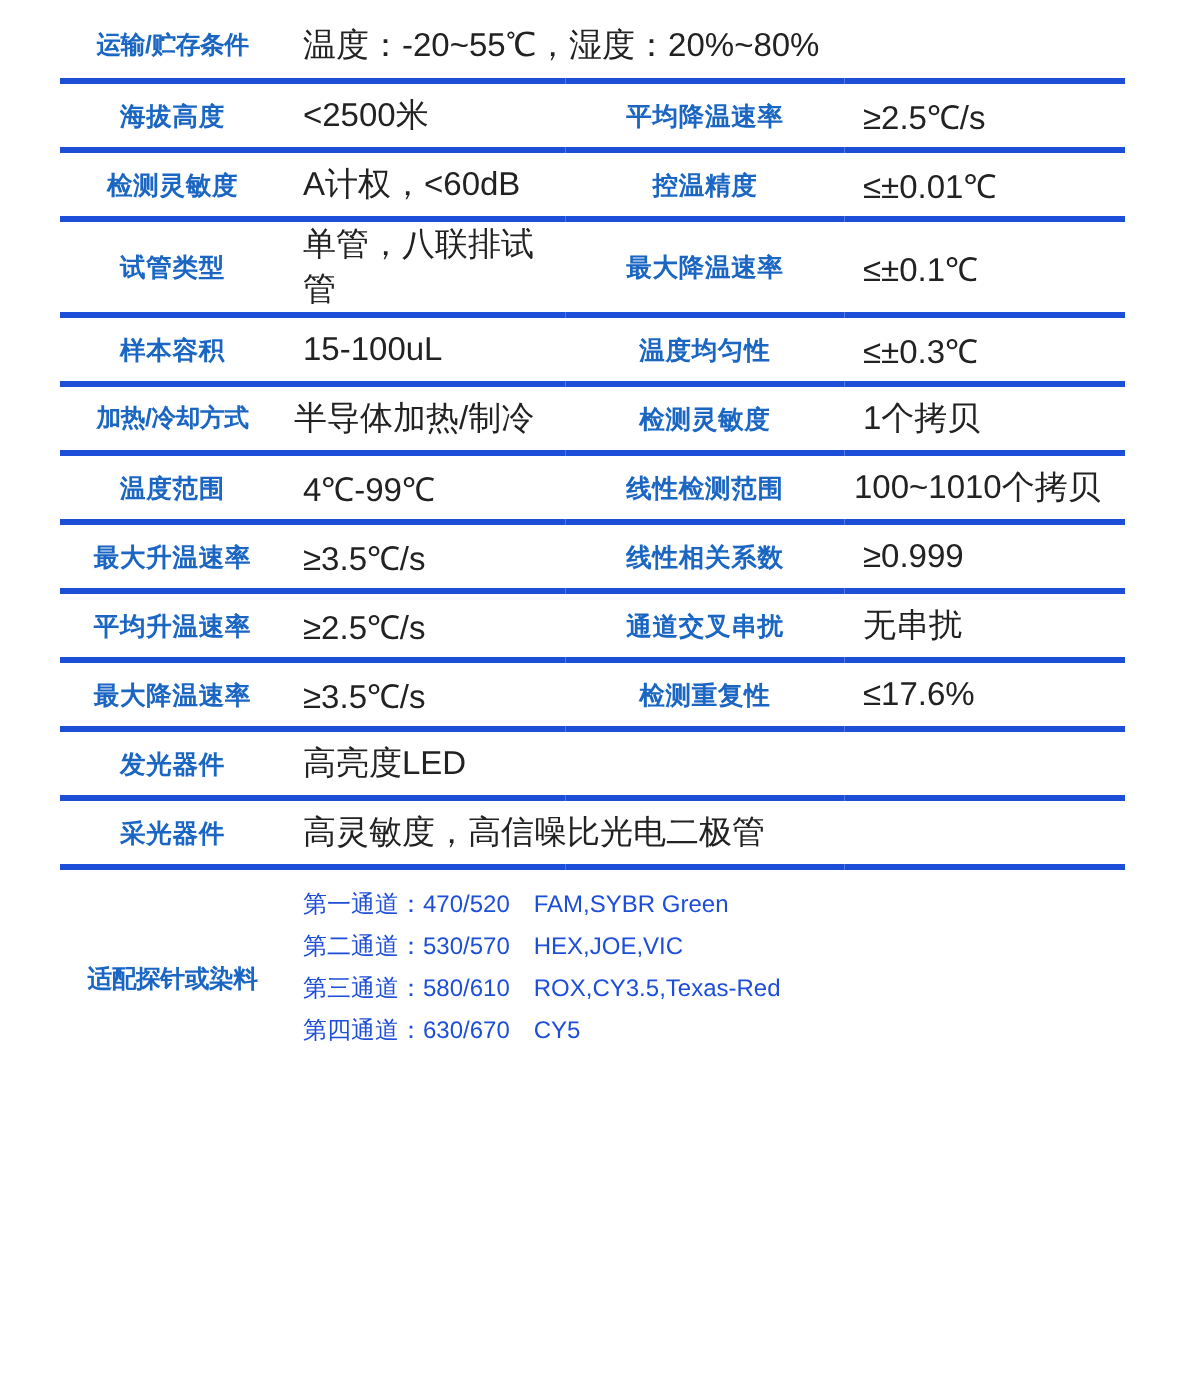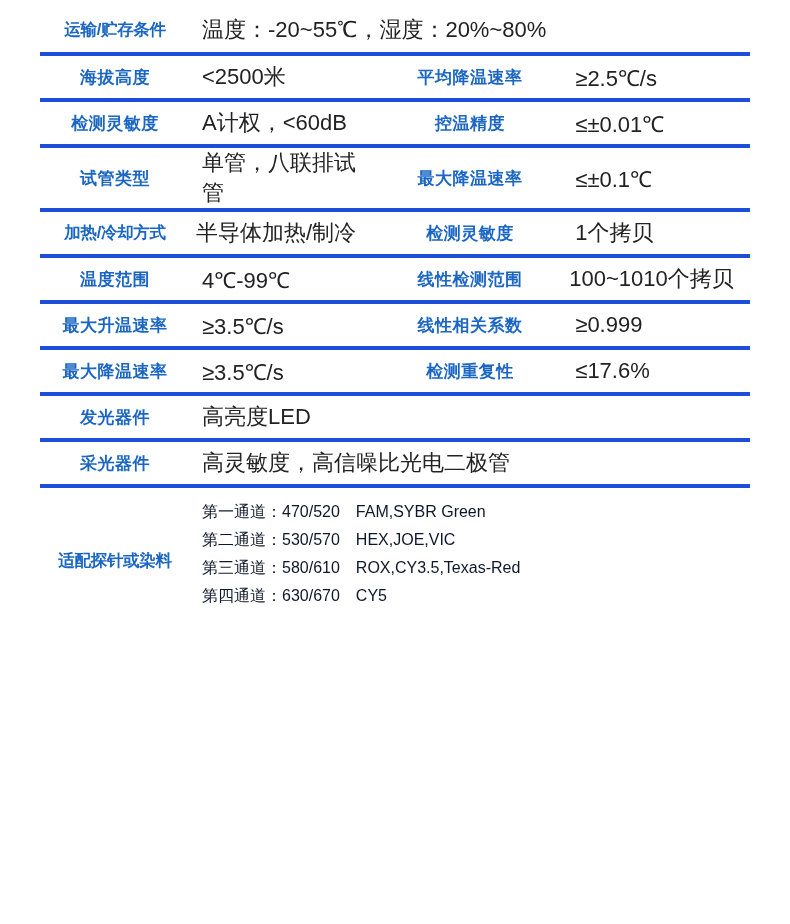--- a/index.html
+++ b/index.html
@@ -57,21 +57,21 @@
   .value-cell.tight {
     padding-left: 6px !important;
     margin-top: 14px;
   }
   .probe-cell {
     padding-left: 12px !important;
     padding-top: 10px !important;
     padding-bottom: 12px !important;
     height: auto;
     vertical-align: top;
-    color: #0f172a;
+    color: #1d4ed8;
     font-size: 16px;
     line-height: 1.75;
   }
   .probe-label {
     vertical-align: top;
     padding-top: 12px !important;
     height: auto;
   }
   .probe-line {
     white-space: pre;
@@ -105,36 +105,48 @@
         <td class="label-cell">控温精度</td>
         <td class="value-cell">≤±0.01℃</td>
       </tr>
       <tr>
         <td class="label-cell">试管类型</td>
         <td class="value-cell">单管，八联排试管</td>
         <td class="label-cell">最大降温速率</td>
         <td class="value-cell">≤±0.1℃</td>
       </tr>
       <tr>
+        <td class="label-cell">样本容积</td>
+        <td class="value-cell">15-100uL</td>
+        <td class="label-cell">温度均匀性</td>
+        <td class="value-cell">≤±0.3℃</td>
+      </tr>
+      <tr>
         <td class="label-cell narrow-label">加热/冷却方式</td>
         <td class="value-cell tight">半导体加热/制冷</td>
         <td class="label-cell">检测灵敏度</td>
         <td class="value-cell">1个拷贝</td>
       </tr>
       <tr>
         <td class="label-cell">温度范围</td>
         <td class="value-cell">4℃-99℃</td>
         <td class="label-cell">线性检测范围</td>
         <td class="value-cell tight">100~1010个拷贝</td>
       </tr>
       <tr>
         <td class="label-cell">最大升温速率</td>
         <td class="value-cell">≥3.5℃/s</td>
         <td class="label-cell">线性相关系数</td>
         <td class="value-cell">≥0.999</td>
+      </tr>
+      <tr>
+        <td class="label-cell">平均升温速率</td>
+        <td class="value-cell">≥2.5℃/s</td>
+        <td class="label-cell">通道交叉串扰</td>
+        <td class="value-cell">无串扰</td>
       </tr>
       <tr>
         <td class="label-cell">最大降温速率</td>
         <td class="value-cell">≥3.5℃/s</td>
         <td class="label-cell">检测重复性</td>
         <td class="value-cell">≤17.6%</td>
       </tr>
       <tr>
         <td class="label-cell">发光器件</td>
         <td class="value-cell wide" colspan="3">高亮度LED</td>

